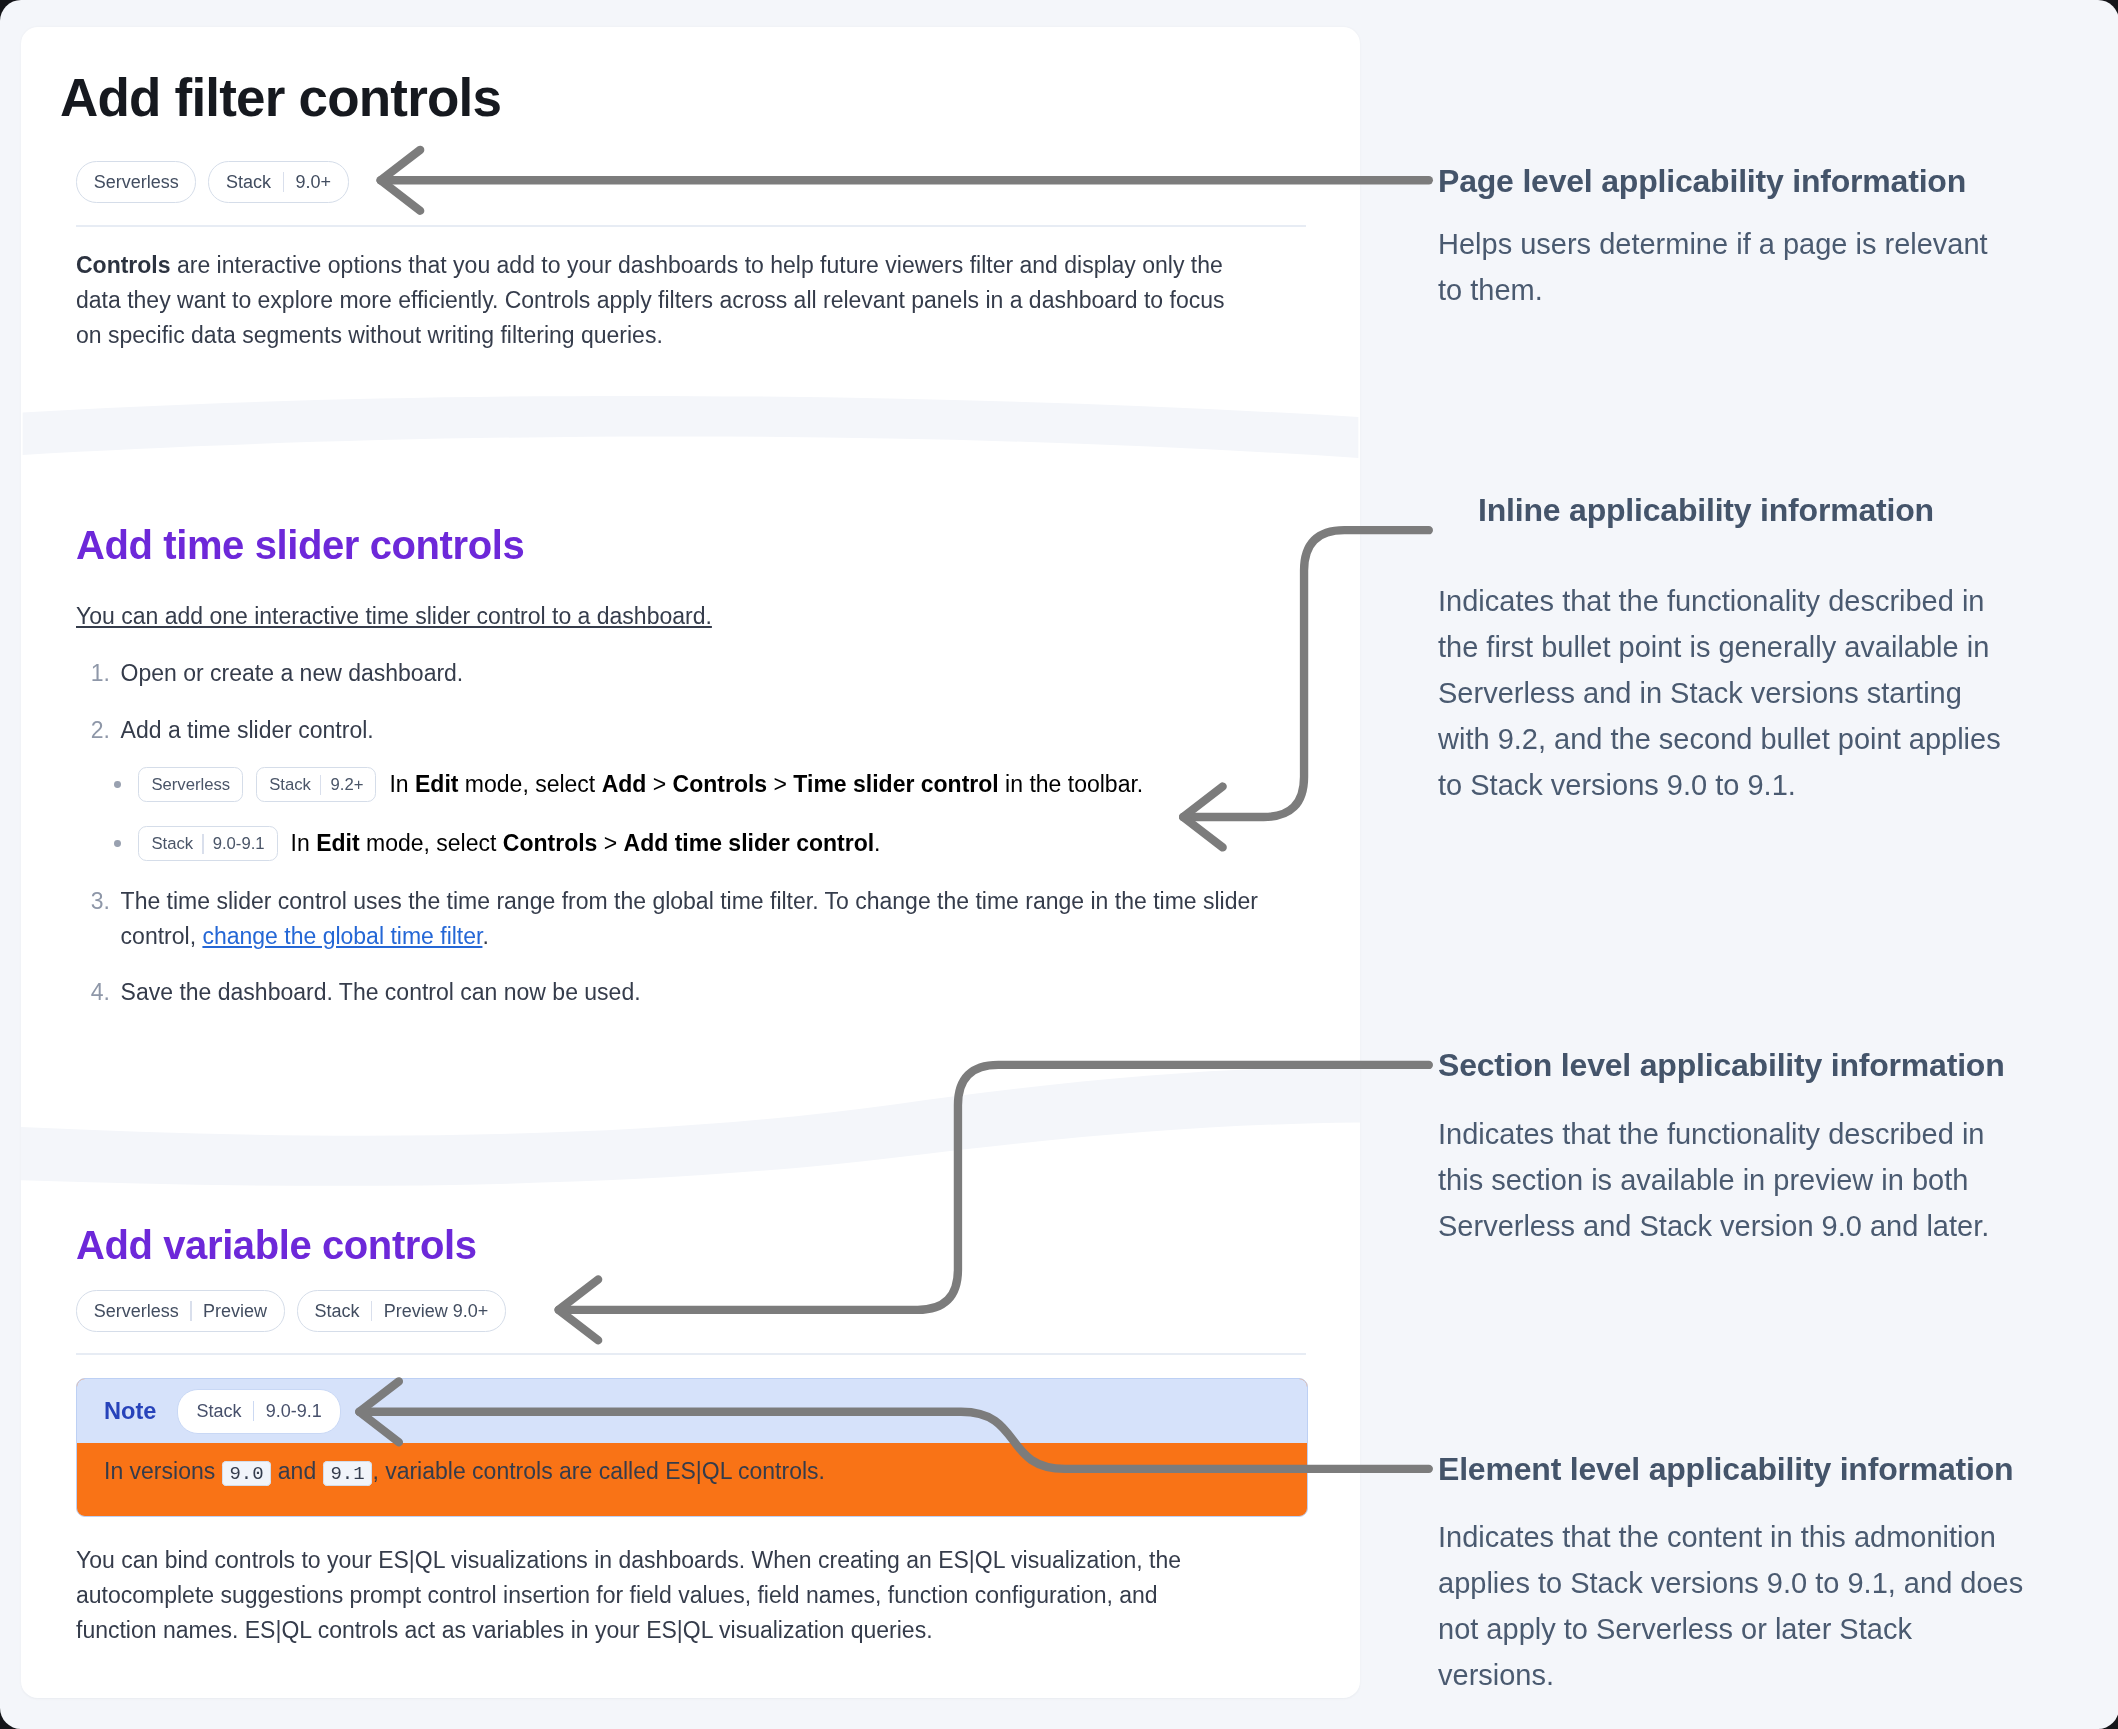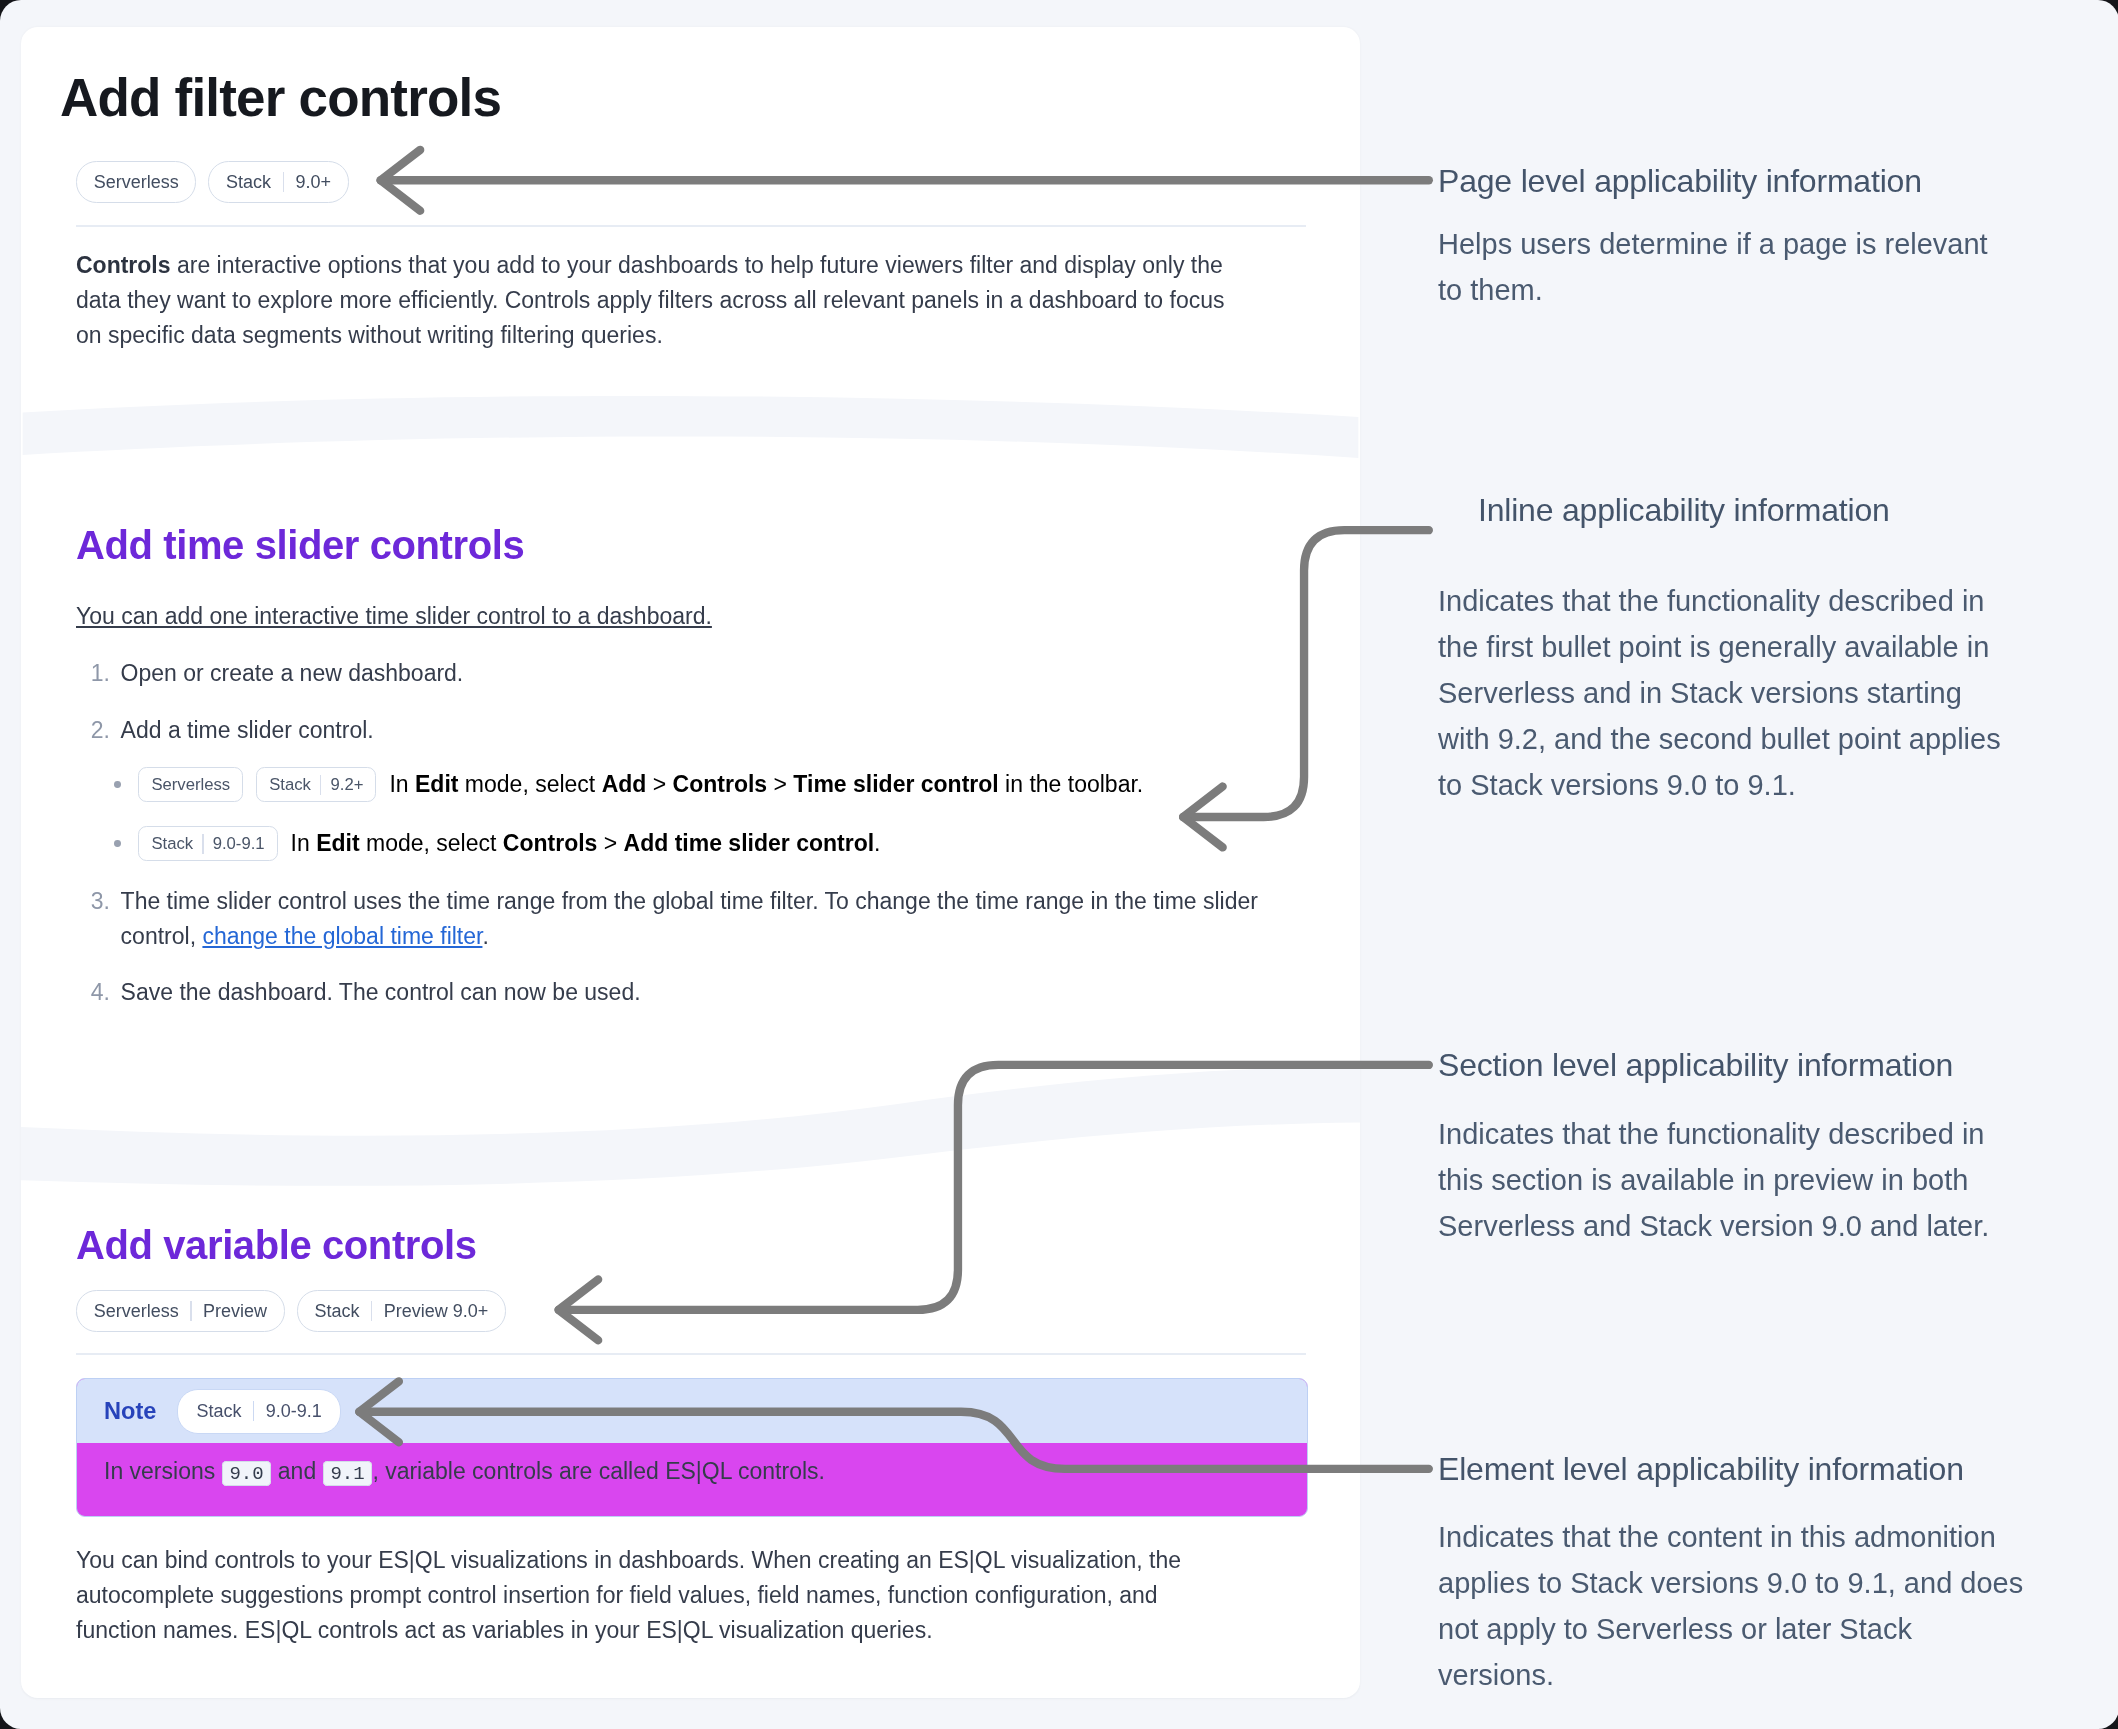--- a/index.html
+++ b/index.html
@@ -47,27 +47,27 @@
   .bullet .txt{font-size:23px;color:#000000;white-space:nowrap;}
 
   .link{color:#2467d6;text-decoration:underline;cursor:pointer;}
   .code{
     font-family:"Liberation Mono", monospace;font-size:19px;color:#343c4d;
     background:#f1f4fa;border:1.5px solid #d3dce9;border-radius:4.6px;padding:0.8px 6.8px;
   }
 
   .note{
     position:absolute;left:76px;top:1378px;width:1230px;height:137px;
-    border:1.5px solid #bdd0f4;border-radius:9px;overflow:hidden;background:#d946ef;
+    border:1.5px solid #bdd0f4;border-radius:9px;overflow:hidden;background:#f97316;
   }
   .note-head{height:64px;background:#d6e2fa;display:flex;align-items:center;padding-left:27px;gap:21px;}
   .note-label{font-size:23.6px;font-weight:700;color:#2743ba;}
   .note-body{display:flex;align-items:center;padding-left:27px;height:56px;font-size:23px;color:#353c4b;}
 
-  .ann-head{position:absolute;left:1438px;width:654px;font-size:32px;line-height:40px;font-weight:400;color:#44546a;letter-spacing:-0.2px;}
+  .ann-head{position:absolute;left:1438px;width:654px;font-size:32px;line-height:40px;font-weight:700;color:#44546a;letter-spacing:-0.2px;}
   .ann-body{position:absolute;left:1438px;width:662px;font-size:29px;line-height:46px;color:#4a5a70;white-space:pre-line;}
   .a1h{top:161px;} .a1b{top:221px;}
   .a2h{top:490px;margin-left:40px;} .a2b{top:578px;}
   .a3h{top:1045px;} .a3b{top:1111px;}
   .a4h{top:1449px;} .a4b{top:1514px;}
 </style>
 </head>
 <body>
 
 <div class="page">

